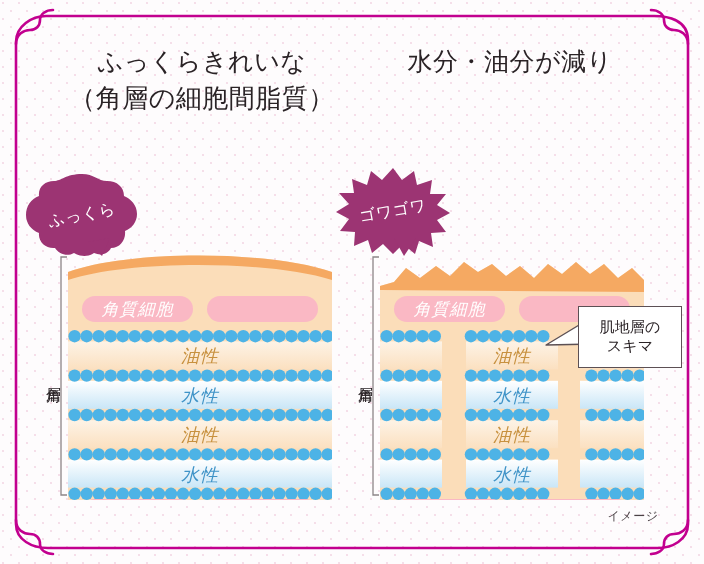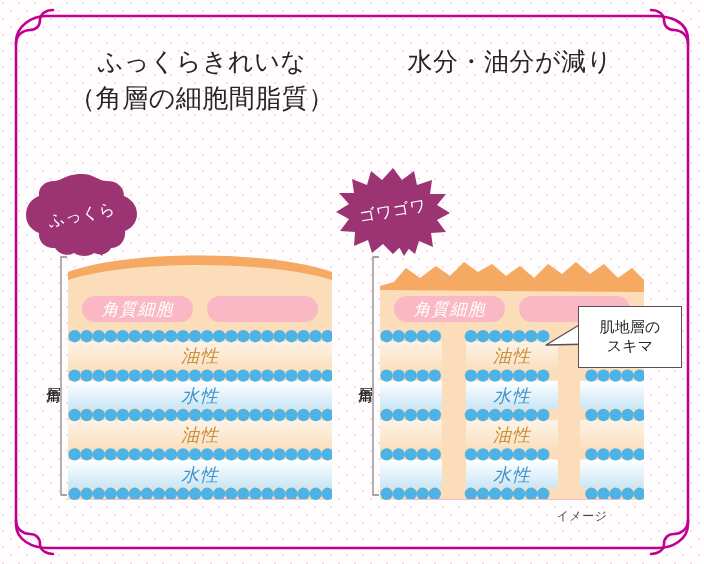--- a/index.html
+++ b/index.html
@@ -74,21 +74,21 @@
     background:#ffffff;border:1.4px solid #5c5054;box-sizing:border-box;
     display:flex;flex-direction:column;align-items:center;justify-content:center;
     font-size:15px;color:#2a2326;line-height:1.3;letter-spacing:.01em;
     font-family:"DejaVu Serif","Liberation Serif",serif;
     margin-top:40px;
   }
   #callout .tail{position:absolute;left:-34px;top:48px;width:52px;height:34px;}
 
   
   #caption{
-    position:absolute;left:532px;top:508px;width:100px;text-align:center;
+    position:absolute;left:583px;top:508px;width:100px;text-align:center;
     font-size:12px;color:#4b4246;letter-spacing:.05em;
     font-family:"DejaVu Sans","Liberation Sans",sans-serif;
   }
 </style>
 </head>
 <body>
 
 <div id="stage">
 
   <svg class="frame-svg" viewBox="0 0 704 564">

